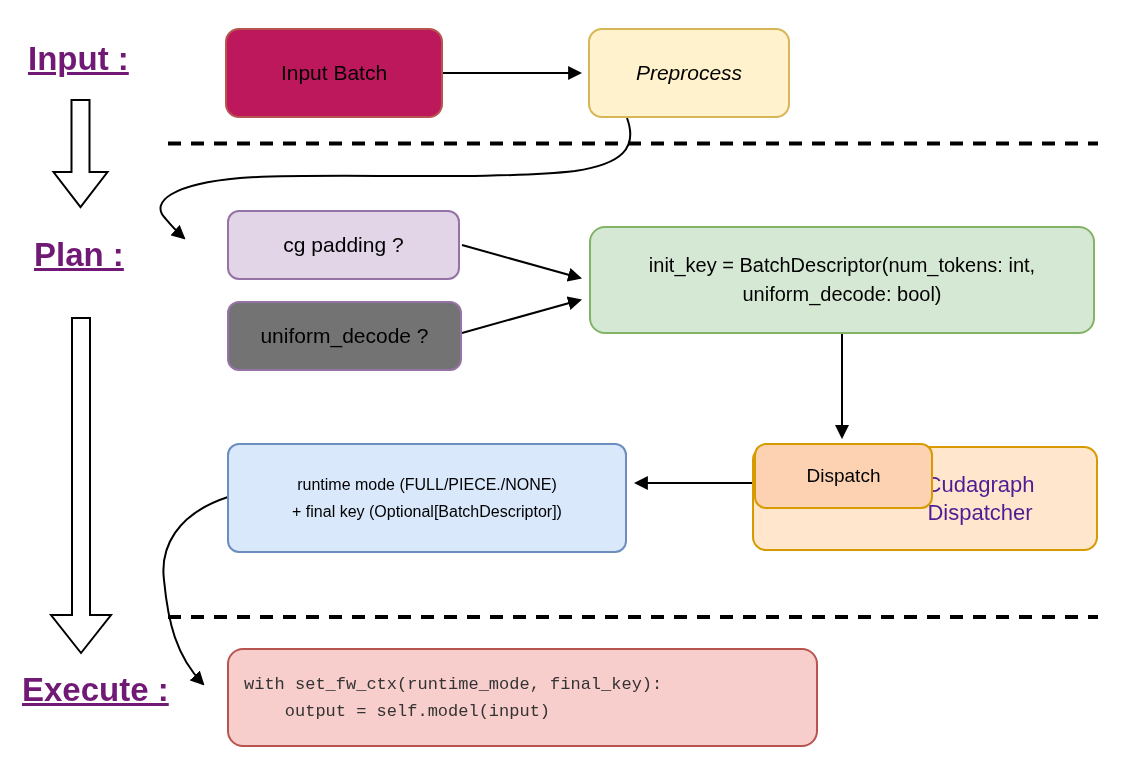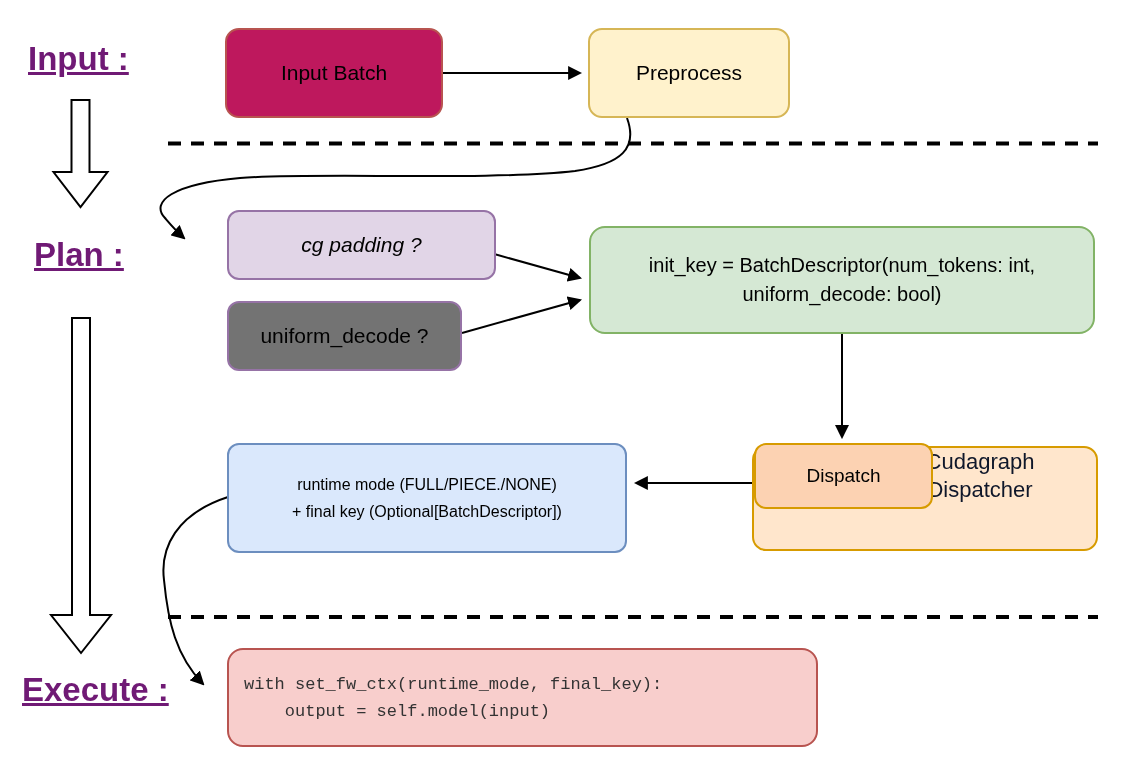--- a/index.html
+++ b/index.html
@@ -3,28 +3,28 @@
 <meta charset="utf-8">
 <style>
   html,body{margin:0;padding:0;background:#ffffff;}
   .canvas{position:relative;width:1142px;height:770px;background:#ffffff;overflow:hidden;
           font-family:"Liberation Sans", sans-serif;}
   .stage-label{position:absolute;font-weight:bold;font-size:33px;color:#701a75;white-space:nowrap;text-decoration:underline;}
   .box{position:absolute;box-sizing:border-box;border:2px solid #000;display:flex;flex-direction:column;
        align-items:center;justify-content:center;text-align:center;color:#000;line-height:1.35;}
   .box .ln{display:block;}
   #input-batch{left:225px;top:28px;width:218px;height:90px;background:#be185d;border-color:#b85450;border-radius:14px;font-size:21px;}
-  #preprocess{left:588px;top:28px;width:202px;height:90px;background:#fff2cc;border-color:#d6b656;border-radius:14px;font-size:21px;}
-  #cg-padding{left:227px;top:210px;width:269px;height:70px;background:#e1d5e7;border-color:#9673a6;border-radius:12px;font-size:21px;font-style:italic;}
+  #preprocess{left:588px;top:28px;width:202px;height:90px;background:#fff2cc;border-color:#d6b656;border-radius:14px;font-size:21px;font-style:italic;}
+  #cg-padding{left:227px;top:210px;width:233px;height:70px;background:#e1d5e7;border-color:#9673a6;border-radius:12px;font-size:21px;}
   #uniform-decode{left:227px;top:301px;width:235px;height:70px;background:#737373;border-color:#9673a6;border-radius:12px;font-size:21px;}
   #init-key{left:589px;top:226px;width:506px;height:108px;background:#d5e8d4;border-color:#82b366;border-radius:16px;font-size:20px;line-height:29px;}
   #runtime-mode{left:227px;top:443px;width:400px;height:110px;background:#dae8fc;border-color:#6c8ebf;border-radius:12px;font-size:16px;line-height:27px;}
   #cudagraph-outer{left:752px;top:446px;width:346px;height:105px;background:#ffe6cc;border-color:#d79b00;border-radius:14px;}
   #cudagraph-label{position:absolute;left:138px;top:0;width:176px;height:100%;display:flex;flex-direction:column;
-       align-items:center;font-size:22px;line-height:28px;color:#0f172a;}
+       align-items:center;justify-content:center;font-size:22px;line-height:28px;color:#4c1d95;}
   #dispatch{left:754px;top:443px;width:179px;height:66px;background:#fcd2b2;border-color:#d79b00;border-radius:12px;font-size:19px;}
   #execute-code{left:227px;top:648px;width:591px;height:99px;background:#f8cecc;border-color:#b85450;border-radius:16px;
        font-family:"Liberation Mono", monospace;font-size:17px;line-height:27px;color:#333;
        align-items:flex-start;padding-left:15px;white-space:pre;text-align:left;}
   svg.overlay{position:absolute;left:0;top:0;width:1142px;height:770px;pointer-events:none;}
 </style>
 </head>
 <body>
 
 <div class="canvas">

